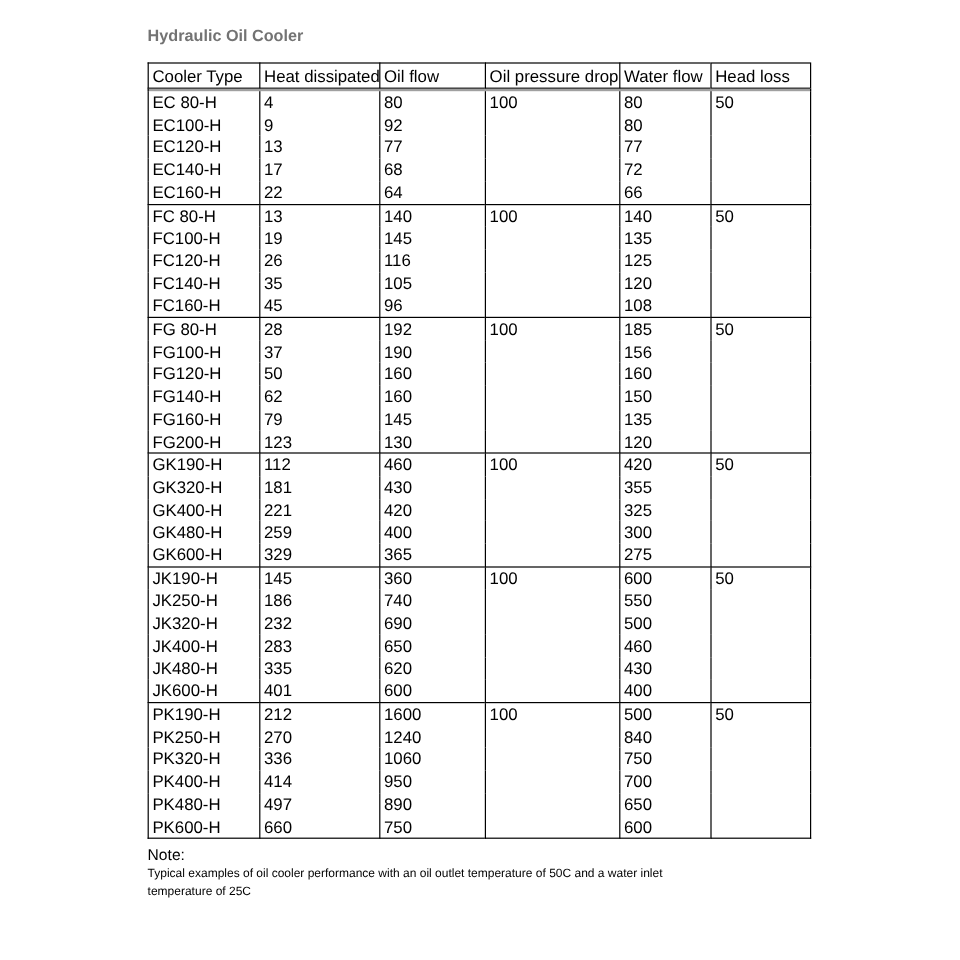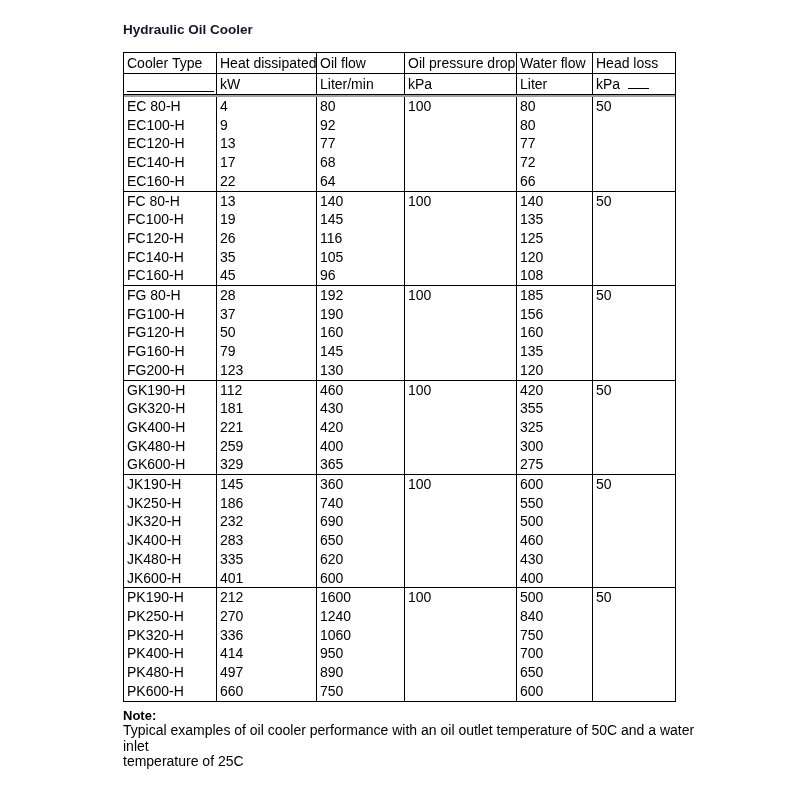--- a/index.html
+++ b/index.html
@@ -18,21 +18,21 @@
     background: #ffffff;
     overflow: hidden;
   }
   .content {
     position: absolute;
     left: 123px;
     top: 22px;
     width: 640px;
   }
   .title {
-    color: #0f172a;
+    color: #737373;
     font-size: 13.5px;
     font-weight: 700;
     margin: 0 0 14px 0;
     line-height: 16px;
   }
   table.spec {
     border-collapse: separate;
     border-spacing: 0;
     table-layout: fixed;
     width: 553px;
@@ -83,25 +83,25 @@
     height: 12px;
     border-bottom: 1px solid #000000;
     margin-left: 8px;
   }
   .note {
     margin-top: 6px;
     width: 600px;
   }
   .note-label {
     font-size: 13px;
-    font-weight: 700;
+    font-weight: 400;
     line-height: 15.5px;
   }
   .note-line {
-    font-size: 14px;
+    font-size: 10px;
     line-height: 15.5px;
   }
 </style>
 </head>
 <body>
 
 <div class="page">
   <div class="content">
 
     <h1 class="title">Hydraulic Oil Cooler</h1>
@@ -117,30 +117,20 @@
       </colgroup>
       <thead>
         <tr>
           <td>Cooler Type</td>
           <td>Heat dissipated</td>
           <td>Oil flow</td>
           <td>Oil pressure drop</td>
           <td>Water flow</td>
           <td>Head loss</td>
         </tr>
-        <tr>
-          <td>
-              <div class="blank-underline"></div>
-            </td>
-          <td>kW</td>
-          <td>Liter/min</td>
-          <td>kPa</td>
-          <td>Liter</td>
-          <td><span>kPa</span><span class="ul-seg"></span></td>
-        </tr>
       </thead>
       <tbody>
         <tr class="sep">
             <td colspan="6"></td>
           </tr>
       <tr>
             <td>EC 80-H</td>
             <td>4</td>
             <td>80</td>
             <td>100</td>
@@ -234,20 +224,28 @@
             <td></td>
             <td>156</td>
             <td></td>
           </tr>
           <tr>
             <td>FG120-H</td>
             <td>50</td>
             <td>160</td>
             <td></td>
             <td>160</td>
+            <td></td>
+          </tr>
+          <tr>
+            <td>FG140-H</td>
+            <td>62</td>
+            <td>160</td>
+            <td></td>
+            <td>150</td>
             <td></td>
           </tr>
           <tr>
             <td>FG160-H</td>
             <td>79</td>
             <td>145</td>
             <td></td>
             <td>135</td>
             <td></td>
           </tr>

